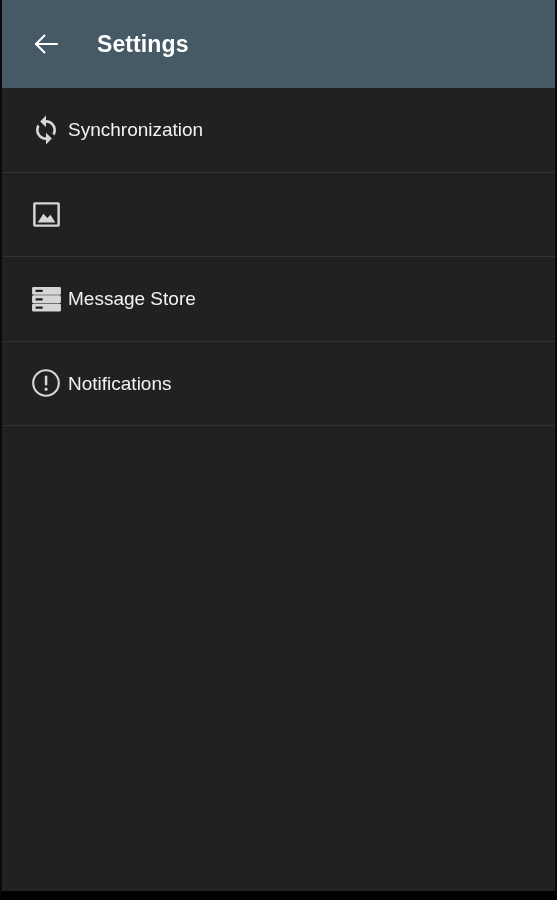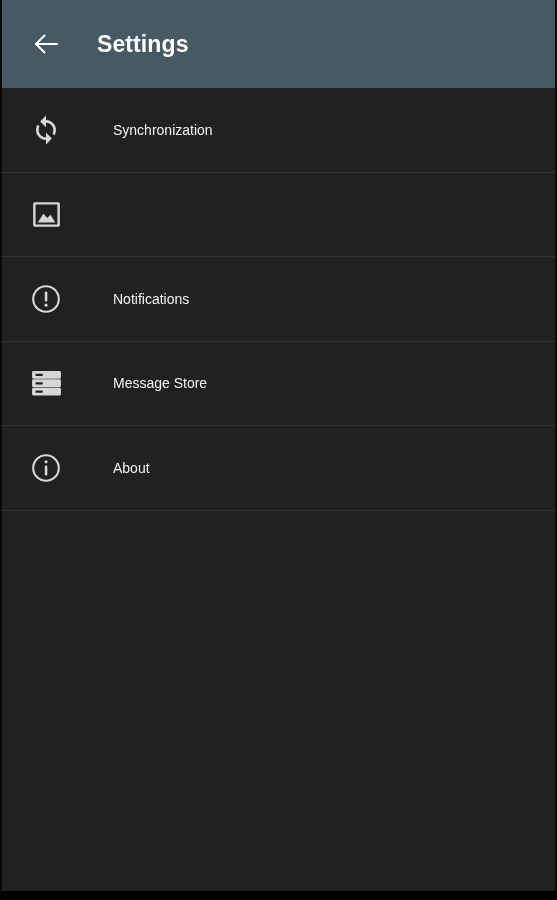--- a/index.html
+++ b/index.html
@@ -82,23 +82,22 @@
     width: 44px;
     margin-left: 22px;
     height: 40px;
     display: flex;
     align-items: center;
     justify-content: center;
     color: #d6d6d6;
   }
   .item-icon svg { display: block; }
   .item-label {
-    margin-left: 45px;
     color: #f2f2f2;
-    font-size: 14px;
+    font-size: 19px;
     font-weight: normal;
     line-height: 1;
     white-space: nowrap;
   }
 
   #list-filler {
     flex: 1 1 auto;
     background: #212121;
   }
 </style>
@@ -139,54 +138,44 @@
       <div class="item-icon">
         <svg width="31" height="31" viewBox="0 0 24 24" fill="none">
           <rect x="2.6" y="3.4" width="18.8" height="17.2" rx="0.4" stroke="#d6d6d6" stroke-width="1.9" fill="none"></rect>
           <path d="M5.2 18.2 L9.6 11.4 L12.6 14.8 L15.1 12.1 L18.8 18.2 Z" fill="#d6d6d6"></path>
         </svg>
       </div>
     </div>
 
     <div class="list-item">
       <div class="item-icon">
-        <svg width="32" height="32" viewBox="0 0 24 24" fill="none">
-          <circle cx="12" cy="12" r="9.6" stroke="#d6d6d6" stroke-width="1.6" fill="none"></circle>
-          <rect x="11.1" y="6.3" width="1.9" height="7.6" rx="0.9" fill="#d6d6d6"></rect>
-          <circle cx="12.05" cy="16.6" r="1.15" fill="#d6d6d6"></circle>
-        </svg>
-      </div>
-      <div class="item-label">Notifications</div>
-    </div>
-
-    <div class="list-item">
-      <div class="item-icon">
         <svg width="31" height="28" viewBox="0 0 26 24" fill="none">
           <g stroke="#d6d6d6" stroke-width="1.1">
             <rect x="1.2" y="2.2" width="23.6" height="5.6" rx="0.6" fill="#d6d6d6"></rect>
             <rect x="1.2" y="9.4" width="23.6" height="5.6" rx="0.6" fill="#d6d6d6"></rect>
             <rect x="1.2" y="16.6" width="23.6" height="5.6" rx="0.6" fill="#d6d6d6"></rect>
           </g>
           <g fill="#212121">
             <rect x="3.6" y="4.1" width="6.2" height="1.9" rx="0.4"></rect>
             <rect x="3.6" y="11.3" width="6.2" height="1.9" rx="0.4"></rect>
             <rect x="3.6" y="18.5" width="6.2" height="1.9" rx="0.4"></rect>
           </g>
         </svg>
       </div>
       <div class="item-label">Message Store</div>
     </div>
 
     <div class="list-item">
       <div class="item-icon">
         <svg width="32" height="32" viewBox="0 0 24 24" fill="none">
           <circle cx="12" cy="12" r="9.6" stroke="#d6d6d6" stroke-width="1.6" fill="none"></circle>
-          <circle cx="12.05" cy="7.4" r="1.15" fill="#d6d6d6"></circle>
-          <rect x="11.1" y="10.1" width="1.9" height="7.5" rx="0.9" fill="#d6d6d6"></rect>
+          <rect x="11.1" y="6.3" width="1.9" height="7.6" rx="0.9" fill="#d6d6d6"></rect>
+          <circle cx="12.05" cy="16.6" r="1.15" fill="#d6d6d6"></circle>
         </svg>
       </div>
-      <div class="item-label">About</div>
+      <div class="item-label">Notifications</div>
     </div>
+
 
     <div id="list-filler"></div>
   </div>
 
 </div>
 
 </body></html>

